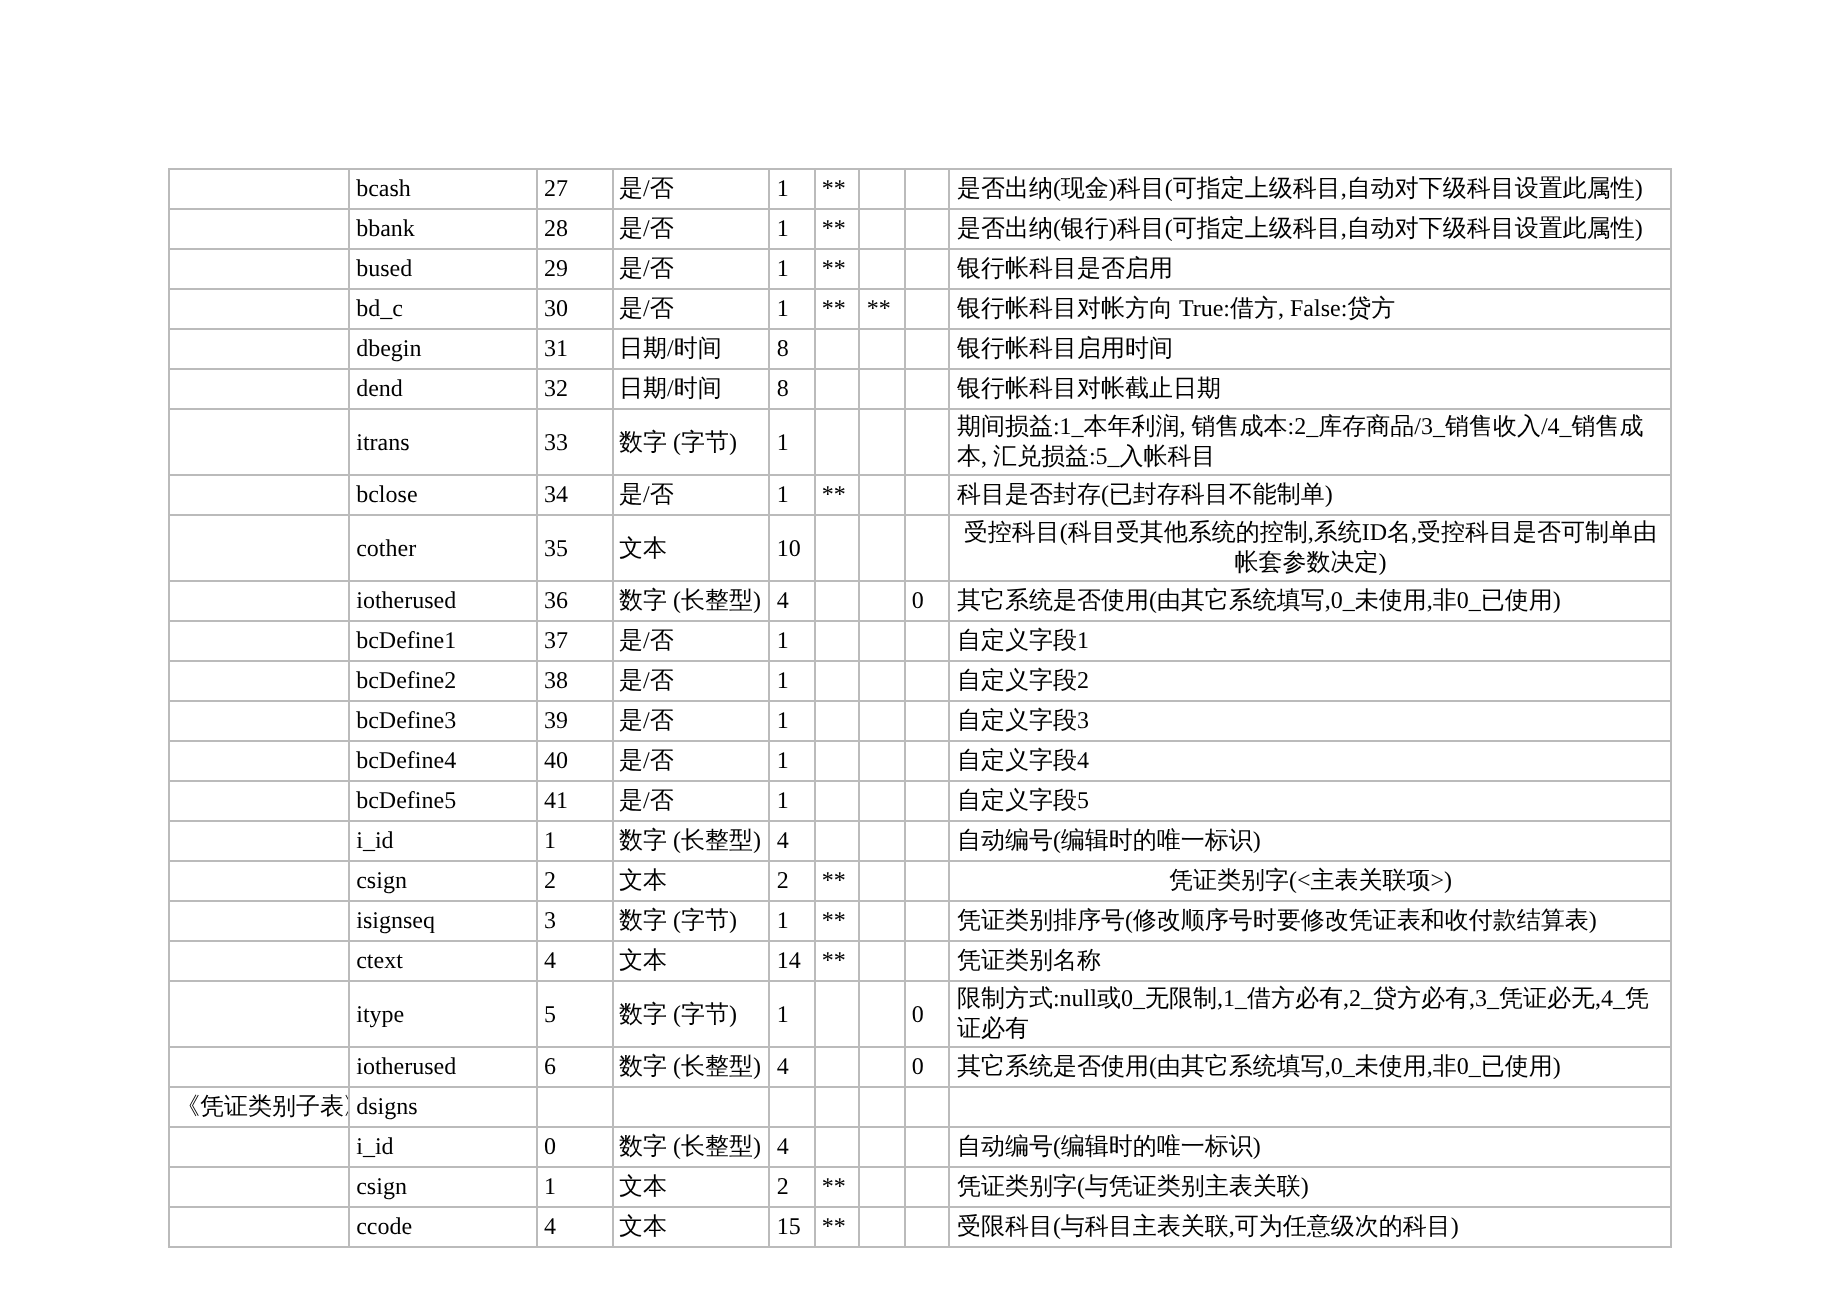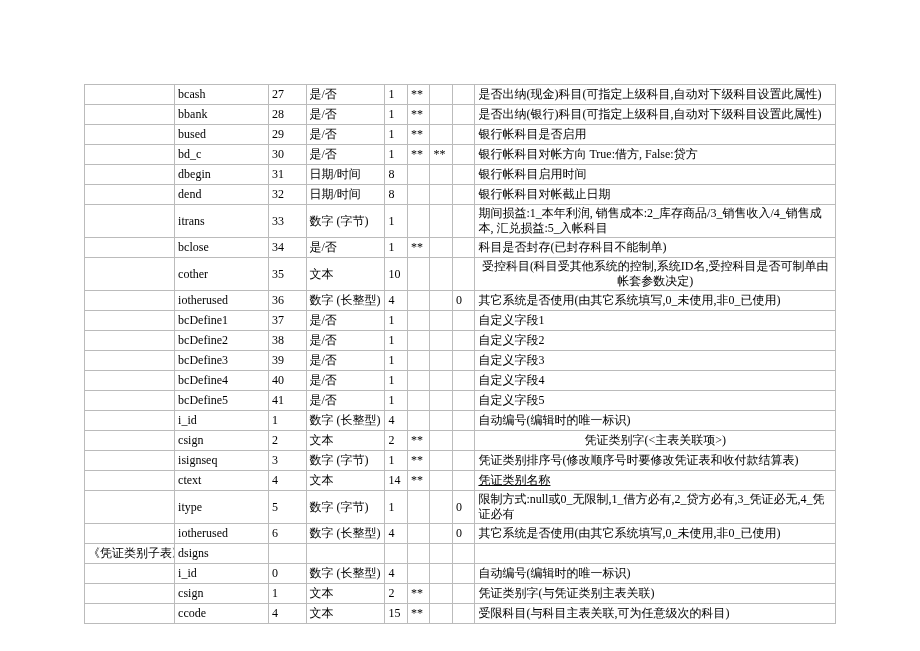--- a/index.html
+++ b/index.html
@@ -257,21 +257,21 @@
         </tr>
         <tr>
           <td></td>
           <td>ctext</td>
           <td>4</td>
           <td>文本</td>
           <td>14</td>
           <td>**</td>
           <td></td>
           <td></td>
-          <td style="white-space: normal; text-decoration: underline;">凭证类别名称</td>
+          <td style="white-space: normal;">凭证类别名称</td>
         </tr>
         <tr>
           <td></td>
           <td>itype</td>
           <td>5</td>
           <td>数字 (字节)</td>
           <td>1</td>
           <td></td>
           <td></td>
           <td>0</td>

